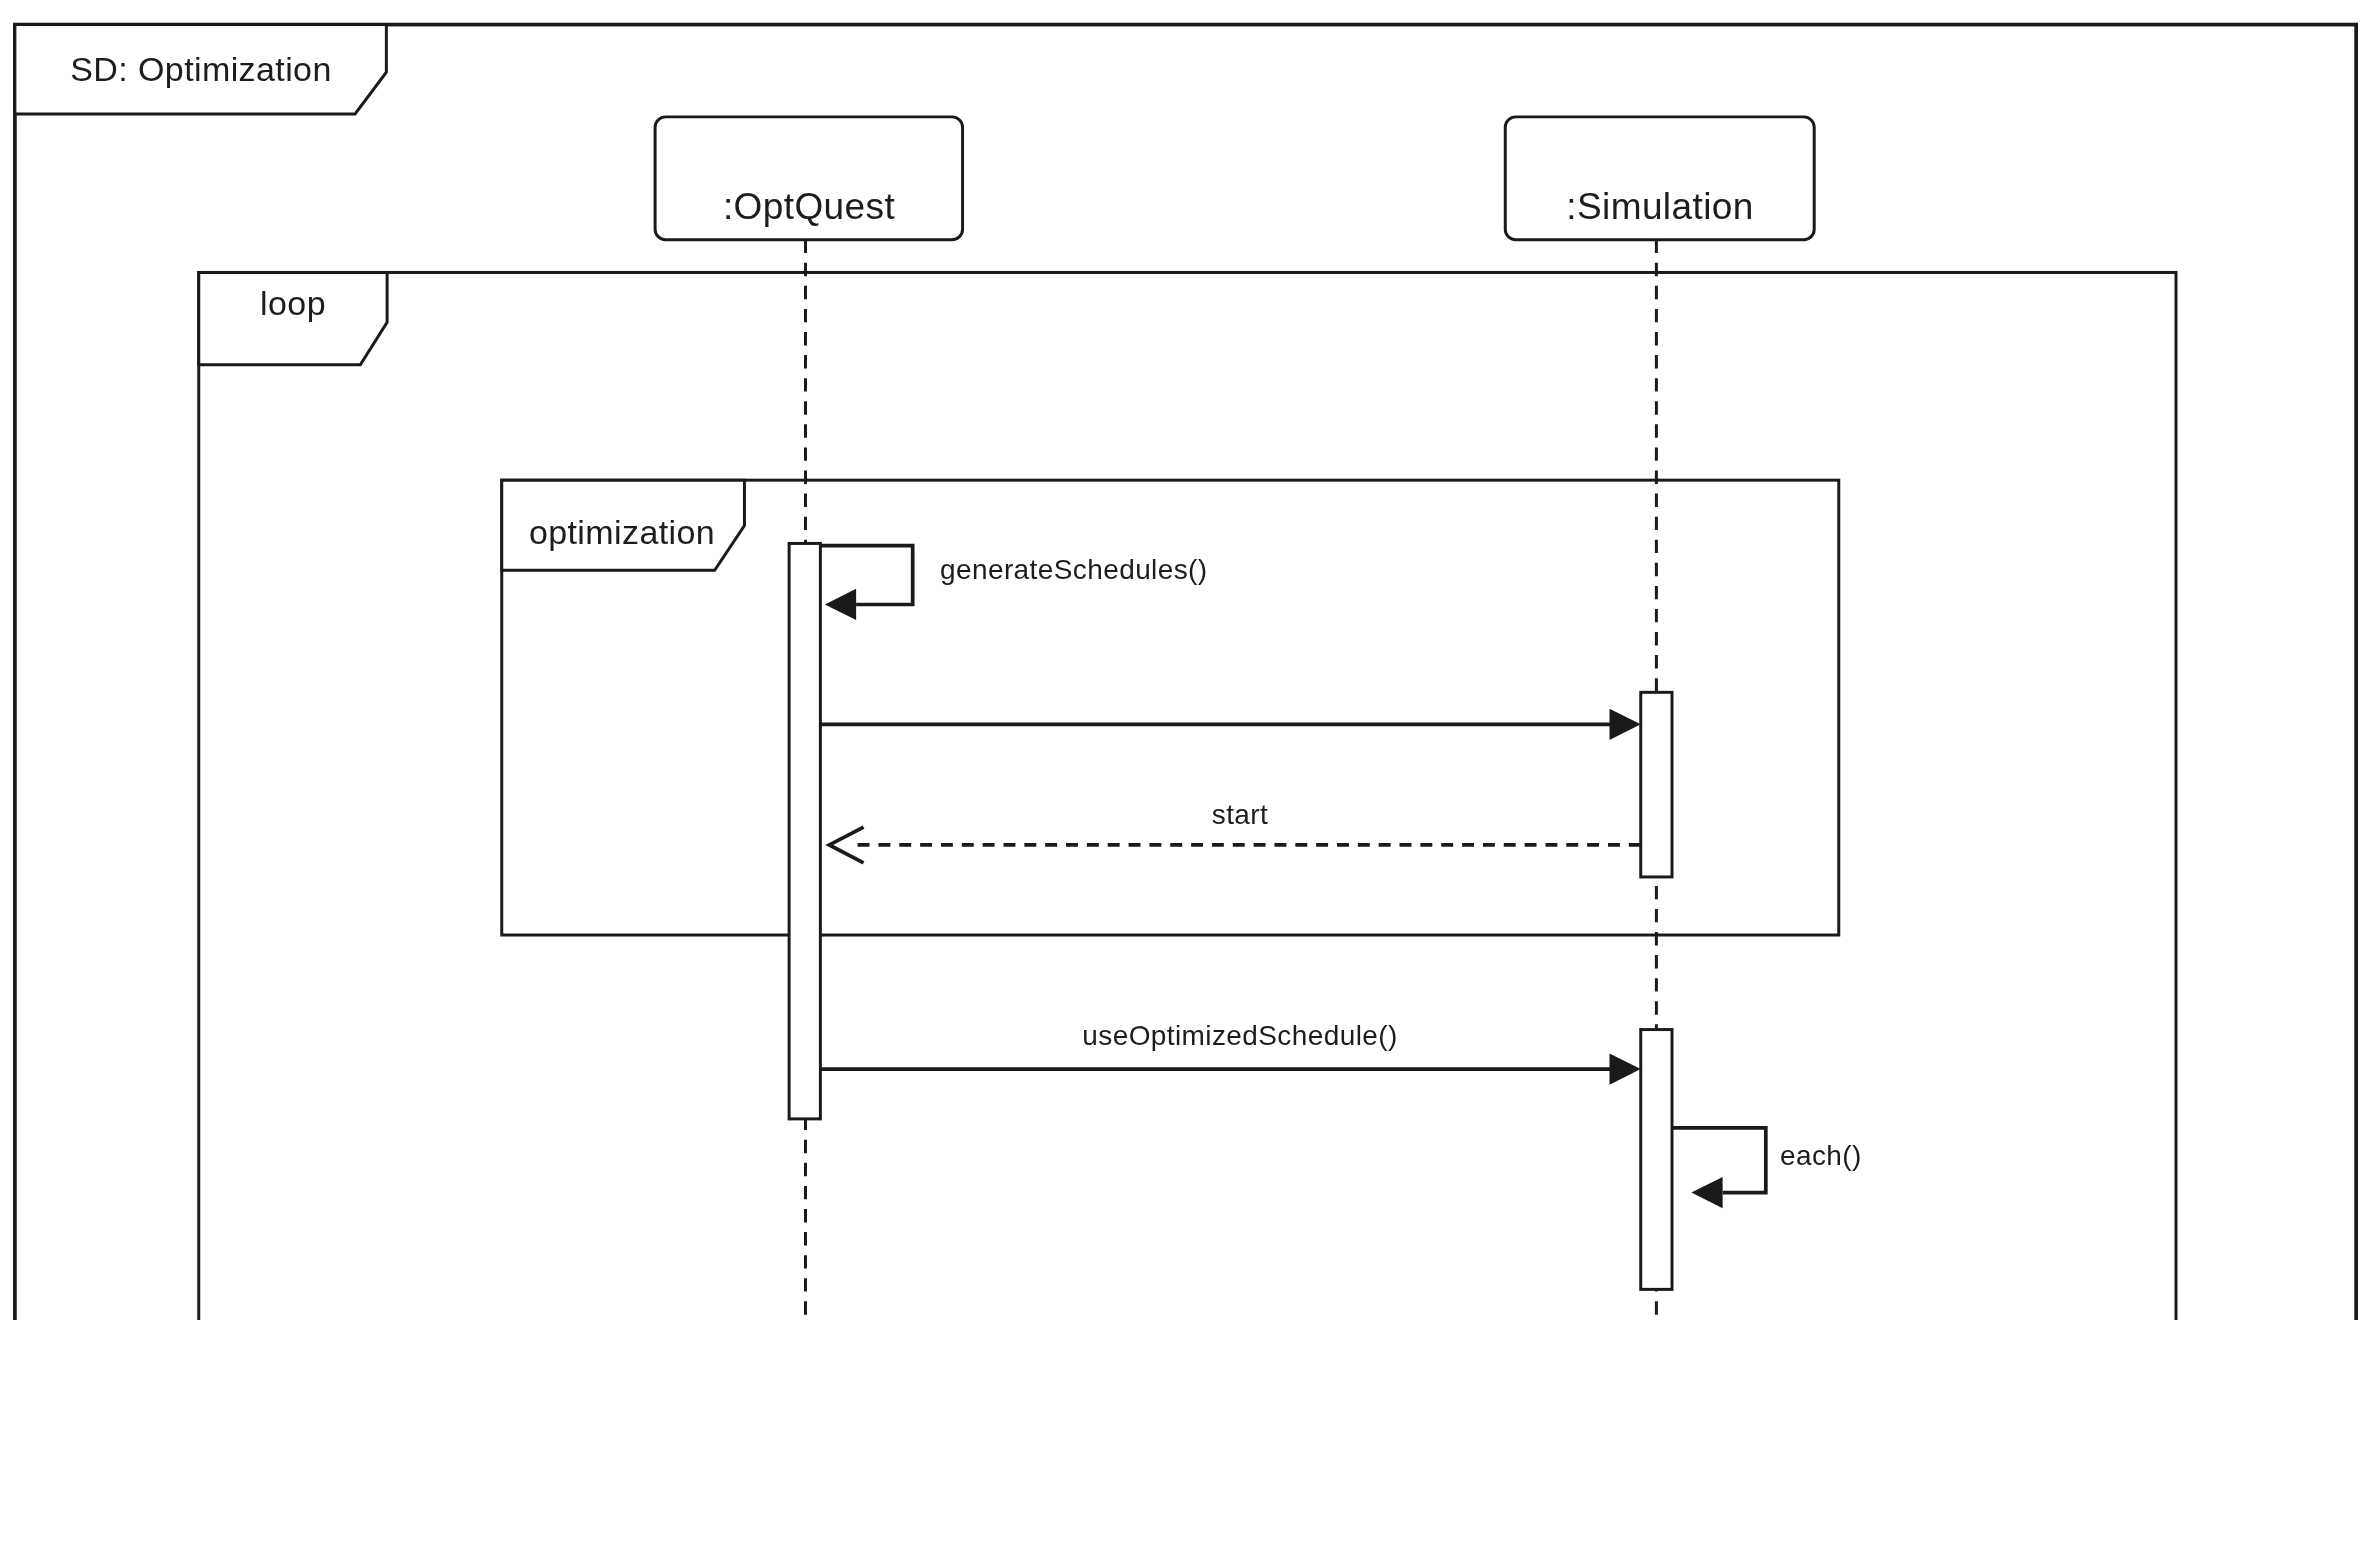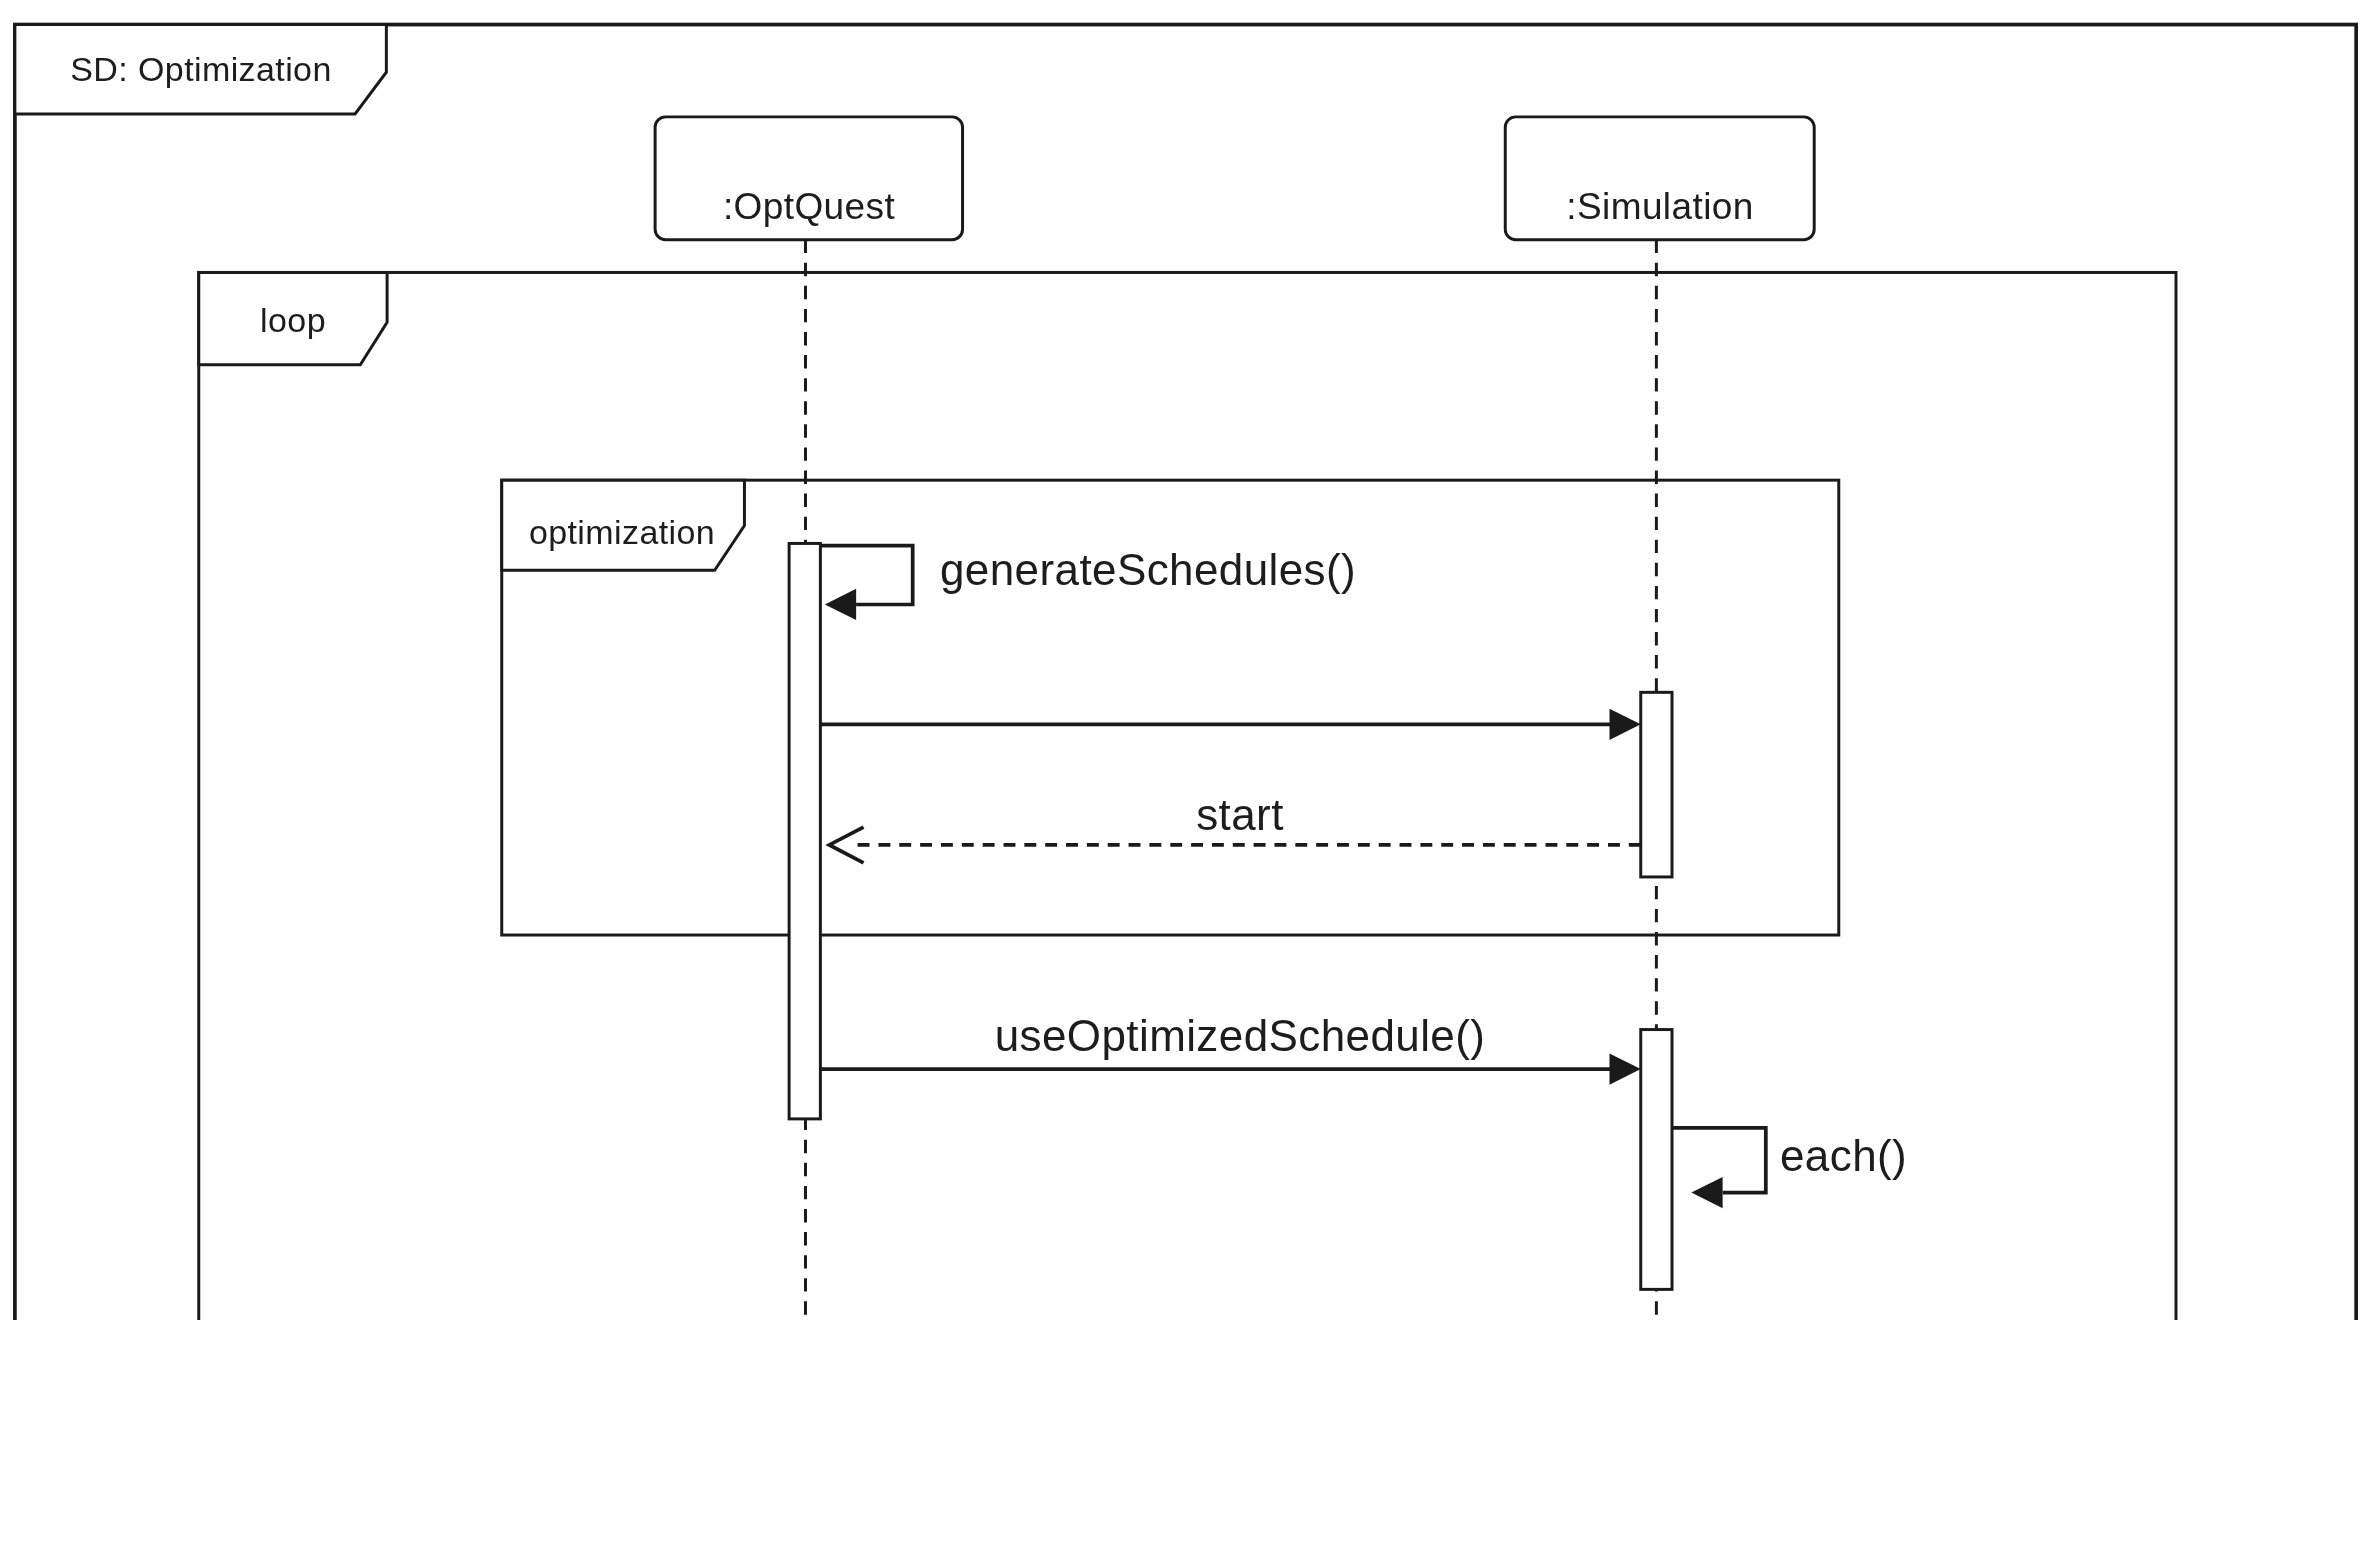--- a/index.html
+++ b/index.html
@@ -24,21 +24,21 @@
   .lbl {
     position: absolute;
     white-space: nowrap;
     color: #1d1d1d;
     font-weight: 400;
     letter-spacing: 0.4px;
   }
   .center  { transform: translate(-50%, -50%); }
   .vcenter { transform: translateY(-50%); }
   .f46 { font-size: 34px; }
-  .f48 { font-size: 44px; }
+  .f48 { font-size: 28px; }
   .f50 { font-size: 37px; margin-top: 28px; }
 </style>
 </head>
 <body>
 
 <div class="stage">
 
   <svg width="2377" height="1541" viewBox="0 0 3193 2070" fill="none" stroke="#1a1a1a" stroke-linecap="butt" stroke-linejoin="miter">
 
     <rect x="20" y="33" width="3145" height="1999" stroke-width="5"></rect>
@@ -76,21 +76,21 @@
     <path d="M2246,1515 H2372 V1602 H2314" stroke-width="5"></path>
     <polygon points="2272,1602 2314,1581 2314,1623" fill="#1a1a1a" stroke="none"></polygon>
   </svg>
 
   <div class="lbl f46 center" style="left:201px; top:69px;">SD: Optimization</div>
 
   <div class="lbl f50 center" style="left:809px; top:179px;">:OptQuest</div>
 
   <div class="lbl f50 center" style="left:1660px; top:179px;">:Simulation</div>
 
-  <div class="lbl f46 center" style="left:293px; top:320px;text-align:right;">loop</div>
+  <div class="lbl f46 center" style="left:293px; top:303px;text-align:right;">loop</div>
 
 
   <div class="lbl f46 center" style="left:622px; top:532px;">optimization</div>
 
   <div class="lbl f48 vcenter" style="left:940px; top:570px;">generateSchedules()</div>
 
 
   <div class="lbl f48 center" style="left:1240px; top:815px;">start</div>
 
   <div class="lbl f48 center" style="left:1240px; top:1036px;">useOptimizedSchedule()</div>

